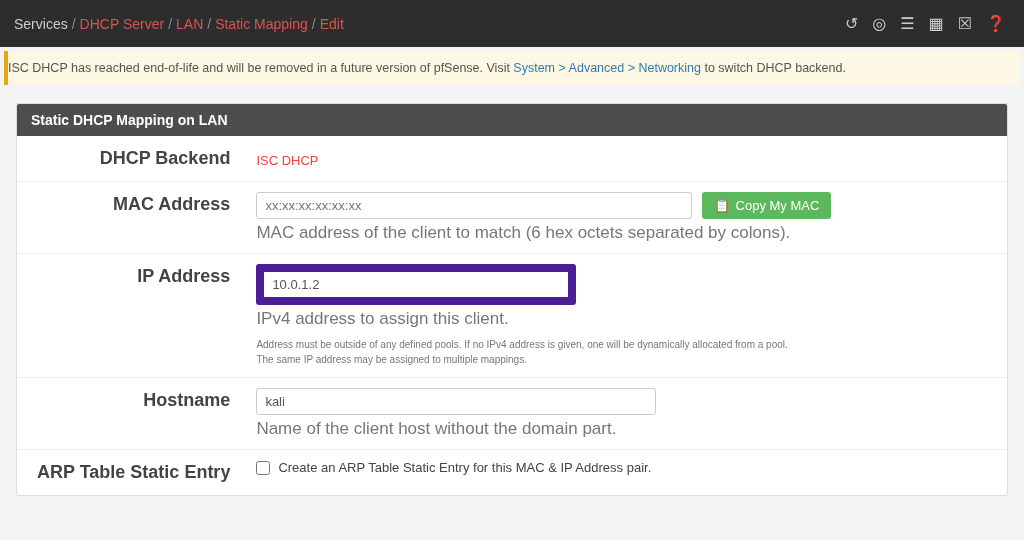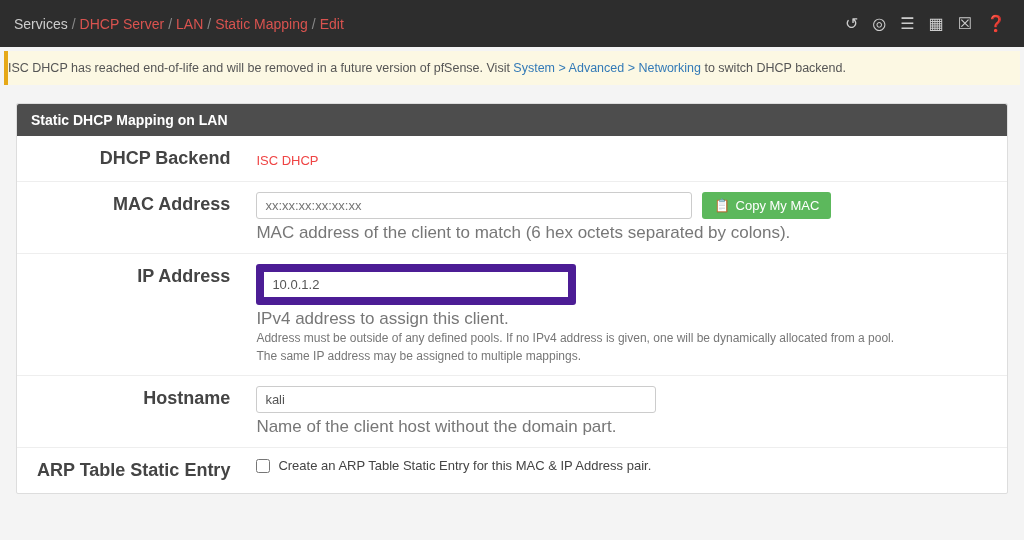--- a/index.html
+++ b/index.html
@@ -126,22 +126,23 @@
     }
     .form-control.hostname-field {
       width: 400px;
     }
     .help-text {
       font-size: 17px;
       color: #777;
       margin-top: 4px;
     }
     .help-text-block {
-      font-size: 12px;
+      font-size: 10px;
       color: #777;
+      margin-top: 8px;
       line-height: 1.5;
     }
 
     
     .mac-row-inner {
       display: flex;
       align-items: center;
       gap: 10px;
     }
     .btn-copy-mac {

